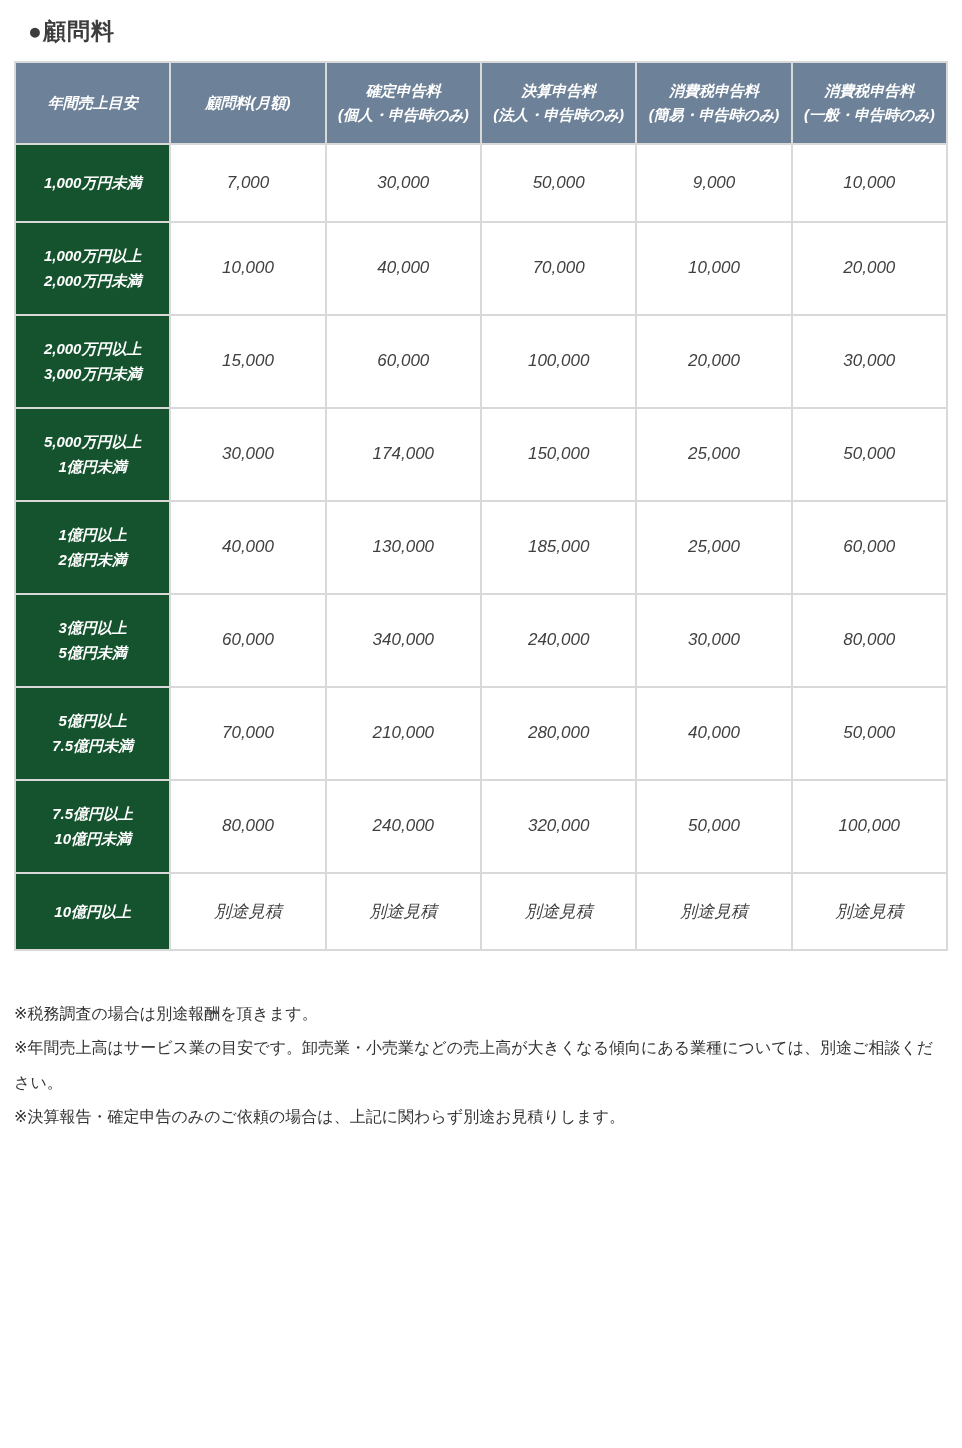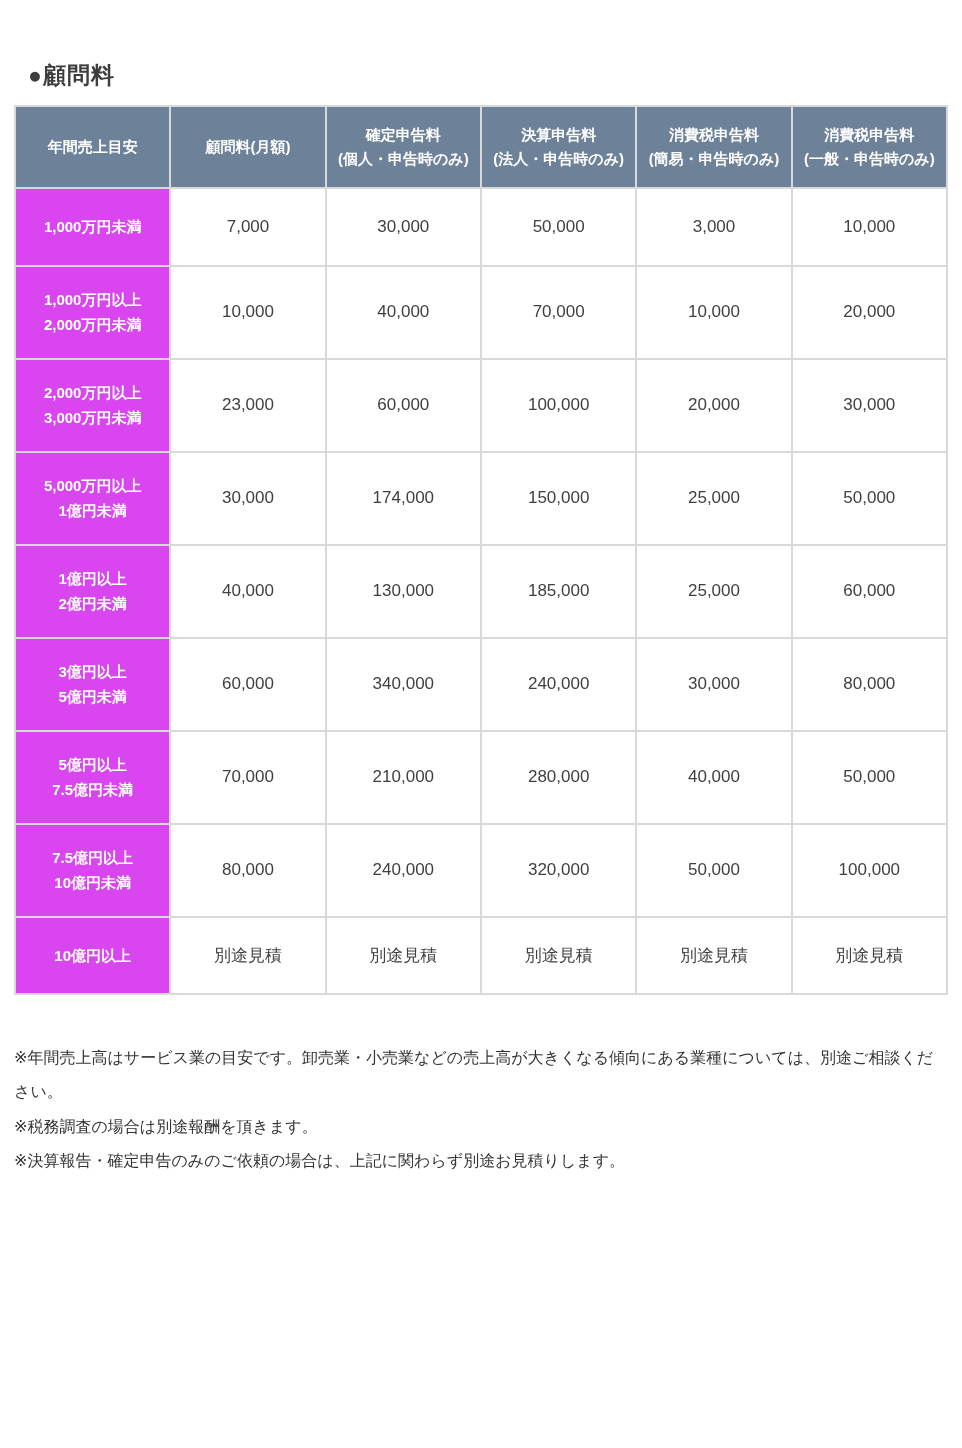--- a/index.html
+++ b/index.html
@@ -6,52 +6,52 @@
     margin: 0;
     padding: 0;
     background: #ffffff;
     font-family: "Liberation Sans", "DejaVu Sans", sans-serif;
     color: #333333;
   }
   .page {
     width: 792px;
     box-sizing: border-box;
     padding: 6px 14px 30px 14px;
-    margin-top: 44px;
   }
   .page-title {
     font-size: 23px;
     font-weight: bold;
     color: #3d3d3d;
     margin: 10px 0 14px 14px;
     letter-spacing: 1px;
   }
   table.fee-table {
     border-collapse: collapse;
     width: 934px;
     table-layout: fixed;
+    font-style: italic;
   }
   .fee-table th, .fee-table td {
     border: 2px solid #d9d9d9;
     text-align: center;
     vertical-align: middle;
     white-space: pre-line;
     box-sizing: border-box;
   }
   .fee-table thead th {
     background: #6d8298;
     color: #ffffff;
     font-size: 15px;
     font-weight: bold;
     line-height: 1.6;
     padding: 7px 8px;
     height: 82px;
   }
   .fee-table tbody th {
-    background: #d946ef;
+    background: #14532d;
     color: #ffffff;
     font-size: 15px;
     font-weight: bold;
     line-height: 1.7;
     padding: 20px 8px;
   }
   .fee-table tbody td {
     background: #ffffff;
     color: #404040;
     font-size: 17px;
@@ -91,36 +91,36 @@
           <th>消費税申告料
 (一般・申告時のみ)</th>
         </tr>
     </thead>
     <tbody>
         <tr>
           <th>1,000万円未満</th>
           <td>7,000</td>
           <td>30,000</td>
           <td>50,000</td>
-          <td>3,000</td>
+          <td>9,000</td>
           <td>10,000</td>
         </tr>
         <tr>
           <th>1,000万円以上
 2,000万円未満</th>
           <td>10,000</td>
           <td>40,000</td>
           <td>70,000</td>
           <td>10,000</td>
           <td>20,000</td>
         </tr>
         <tr>
           <th>2,000万円以上
 3,000万円未満</th>
-          <td>23,000</td>
+          <td>15,000</td>
           <td>60,000</td>
           <td>100,000</td>
           <td>20,000</td>
           <td>30,000</td>
         </tr>
         <tr>
           <th>5,000万円以上
 1億円未満</th>
           <td>30,000</td>
           <td>174,000</td>
@@ -169,18 +169,18 @@
           <td>別途見積</td>
           <td>別途見積</td>
           <td>別途見積</td>
           <td>別途見積</td>
           <td>別途見積</td>
         </tr>
       </tbody>
   </table>
 
   <div class="notes">
+    <p>※税務調査の場合は別途報酬を頂きます。</p>
     <p>※年間売上高はサービス業の目安です。卸売業・小売業などの売上高が大きくなる傾向にある業種については、別途ご相談ください。</p>
-    <p>※税務調査の場合は別途報酬を頂きます。</p>
     <p>※決算報告・確定申告のみのご依頼の場合は、上記に関わらず別途お見積りします。</p>
   </div>
 
 </div>
 
 </body></html>

